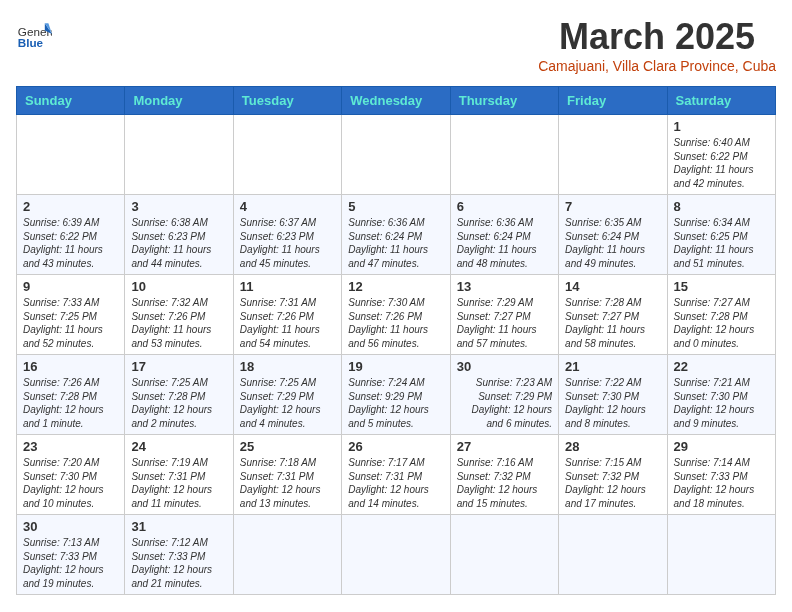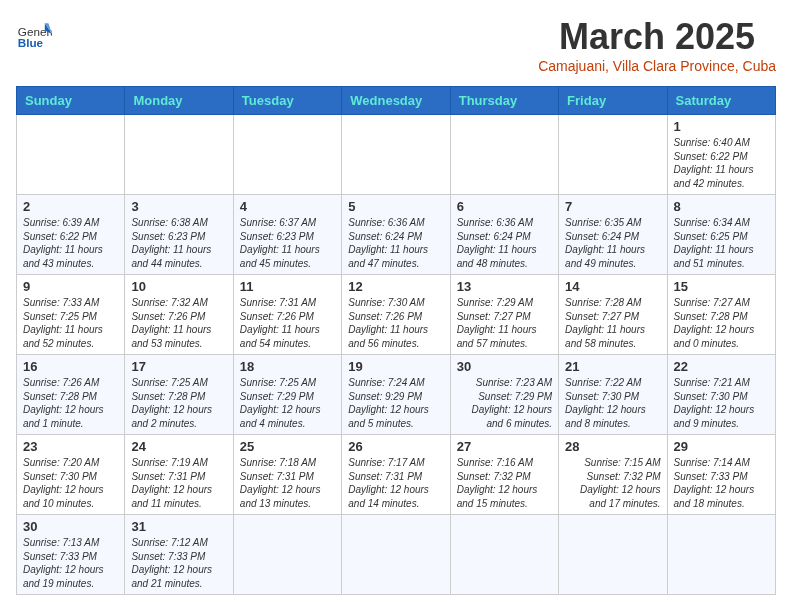--- a/index.html
+++ b/index.html
@@ -310,21 +310,21 @@
         </td>
         <td>
           <span class="day-number">27</span>
           <div class="day-info" style="white-space: pre-line;">Sunrise: 7:16 AM
 Sunset: 7:32 PM
 Daylight: 12 hours
 and 15 minutes.</div>
         </td>
         <td>
           <span class="day-number">28</span>
-          <div class="day-info" style="white-space: pre-line; text-align: right;">Sunrise: 7:15 AM
+          <div class="day-info" style="white-space: pre-line;">Sunrise: 7:15 AM
 Sunset: 7:32 PM
 Daylight: 12 hours
 and 17 minutes.</div>
         </td>
         <td>
           <span class="day-number">29</span>
           <div class="day-info" style="white-space: pre-line;">Sunrise: 7:14 AM
 Sunset: 7:33 PM
 Daylight: 12 hours
 and 18 minutes.</div>

